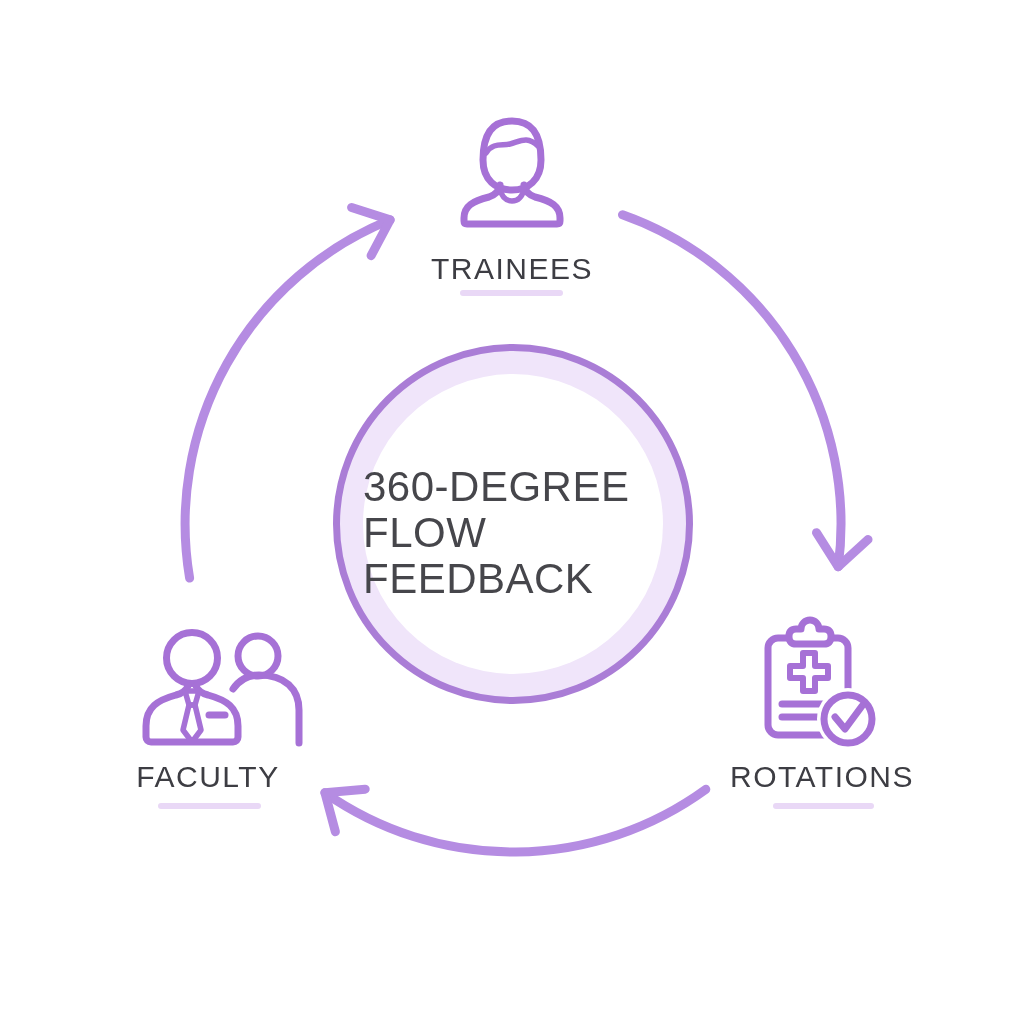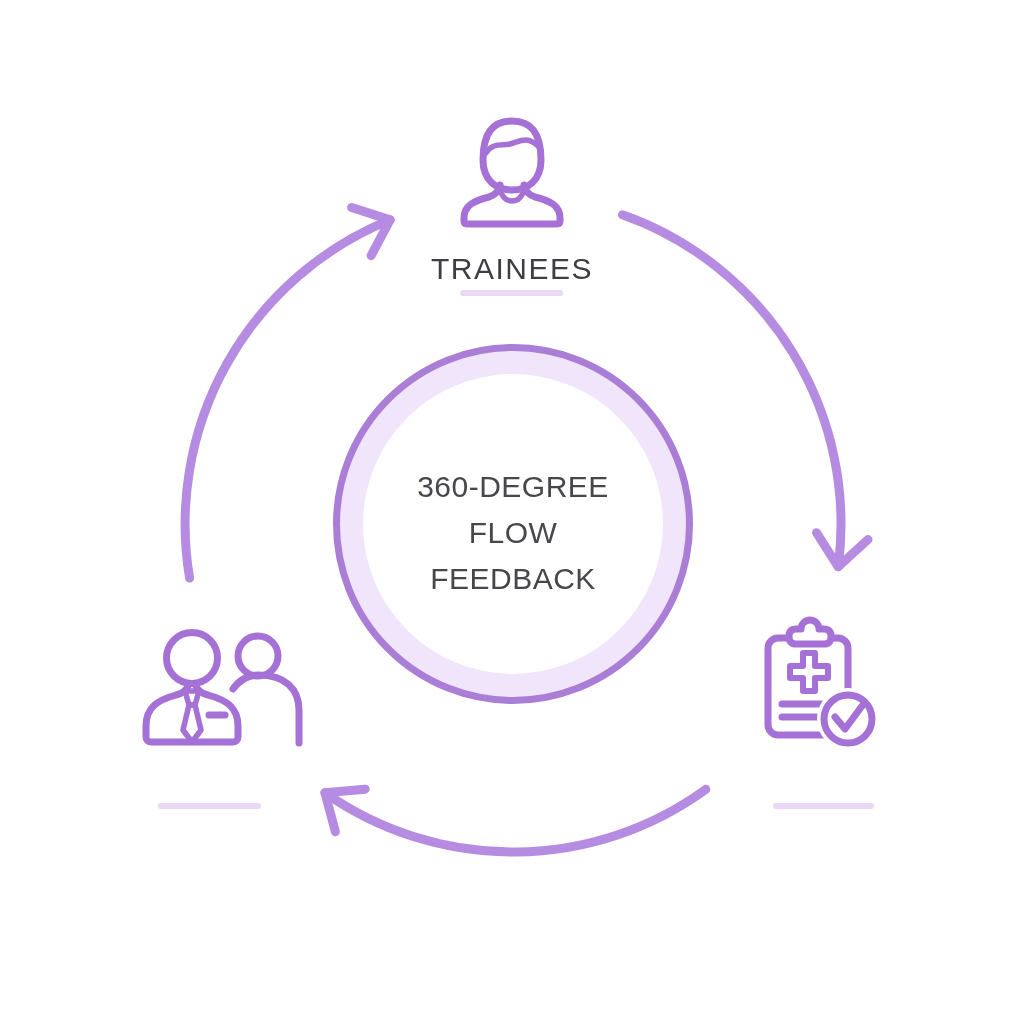--- a/index.html
+++ b/index.html
@@ -81,23 +81,23 @@
     height:6px;
     border-radius:3px;
     background:var(--underline);
   }
   .center-title{
     position:absolute;
     left:363px;top:464px;
     width:300px;height:138px;
     display:flex;
     flex-direction:column;
-    align-items:center;
+    align-items:flex-start;
     justify-content:flex-start;
-    font-size:30px;
+    font-size:42px;
     line-height:46px;
     letter-spacing:0.5px;
     color:var(--center-text);
     text-align:center;
     white-space:nowrap;
   }
   .label-trainees{left:362px;top:252px;}
   .label-faculty{left:58px;top:760px;}
   .label-rotations{left:672px;top:760px;}
   .u-trainees{left:460px;top:290px;width:103px;}
@@ -150,22 +150,24 @@
       <path class="icon-stroke" d="M782 717 L822 717"></path>
       <circle class="halo" cx="848" cy="719" r="24"></circle>
       <circle class="icon-stroke" cx="848" cy="719" r="24"></circle>
       <path class="icon-stroke" d="M835 717 L845 729 L862 706"></path>
     </g>
   </svg>
 
   <div class="node-label label-trainees">TRAINEES</div>
   <div class="underline u-trainees"></div>
 
+  <div class="node-label label-rotations">ROTATIONS</div>
   <div class="underline u-rotations"></div>
 
+  <div class="node-label label-faculty">FACULTY</div>
   <div class="underline u-faculty"></div>
 
   <div class="center-title">
     <div>360-DEGREE</div>
     <div>FLOW</div>
     <div>FEEDBACK</div>
   </div>
 
 </div>
 

